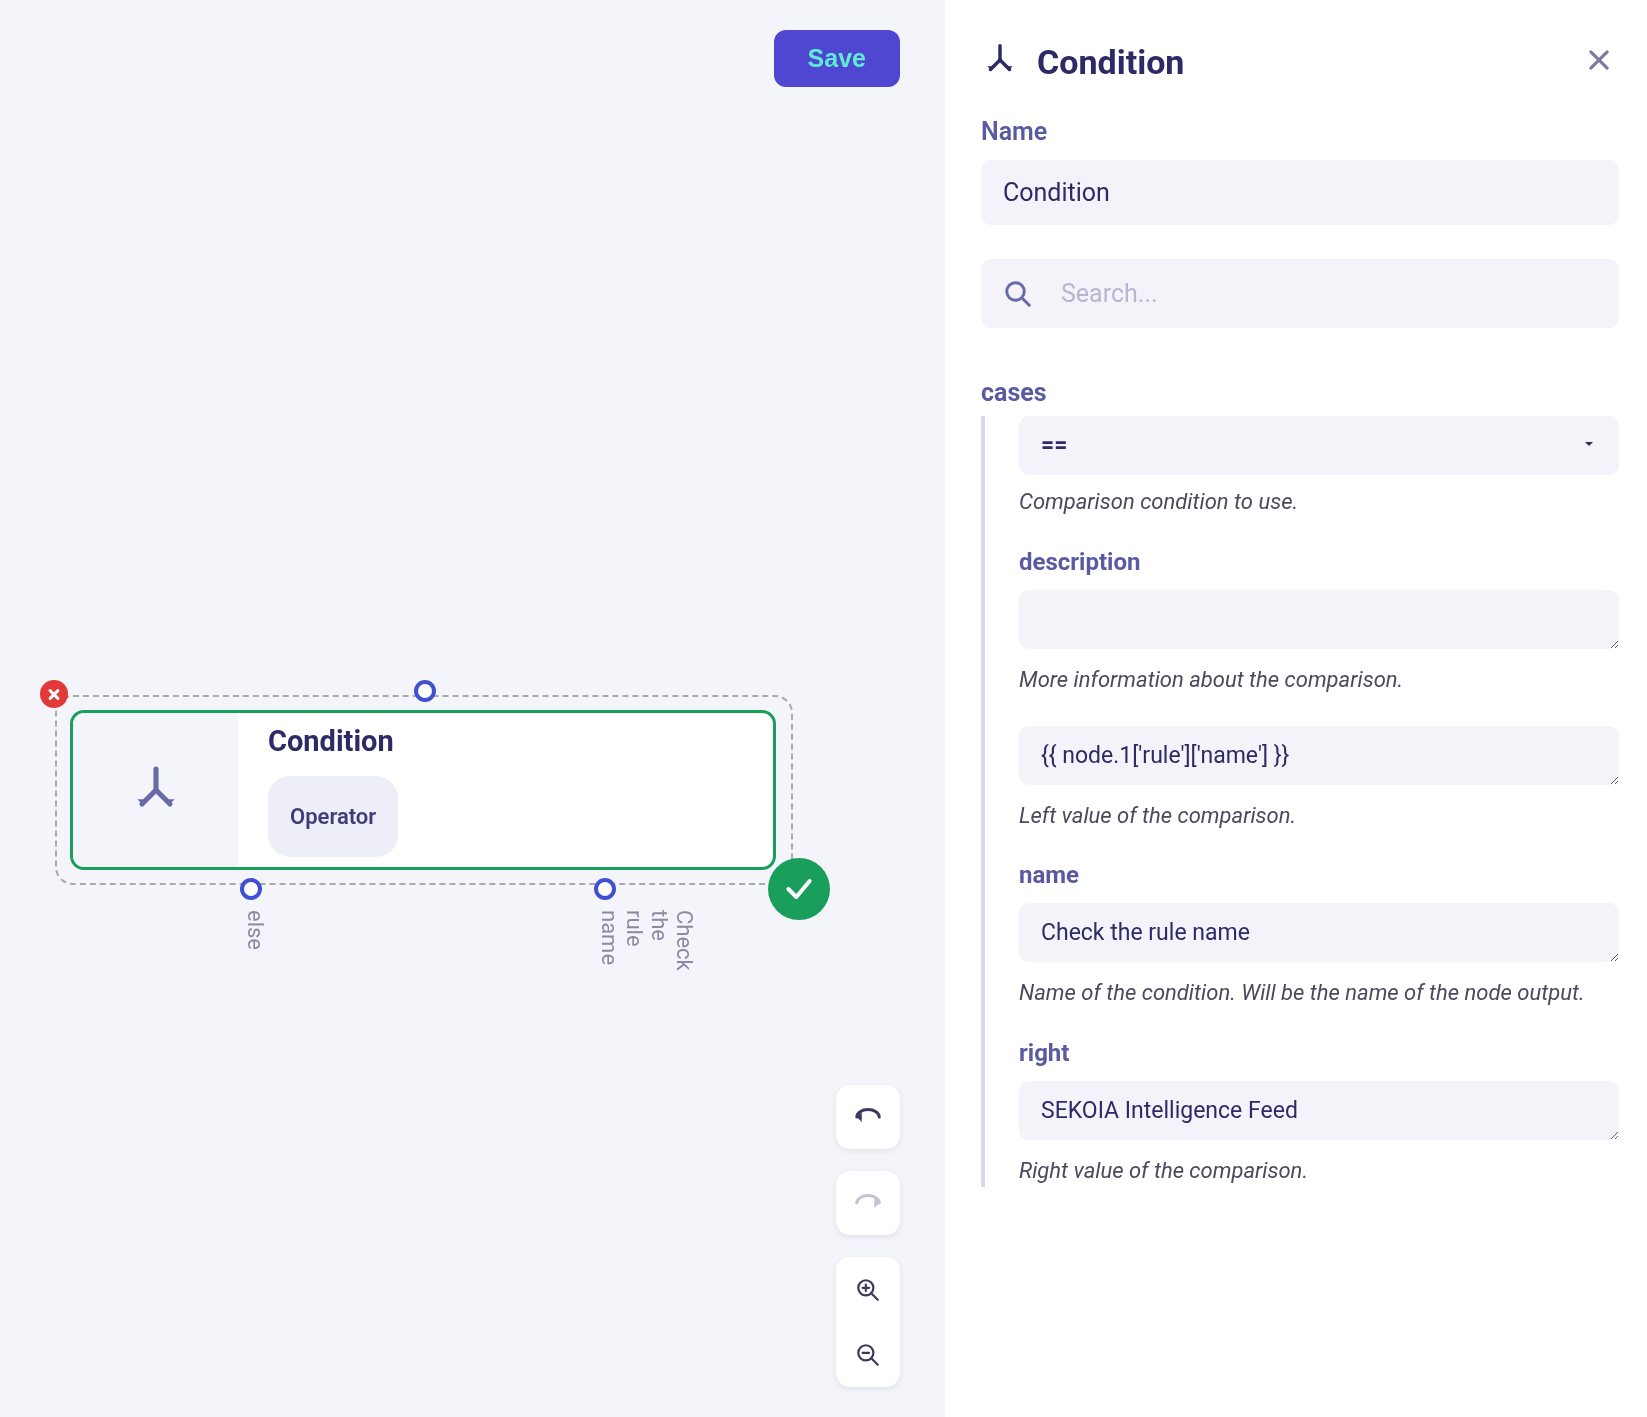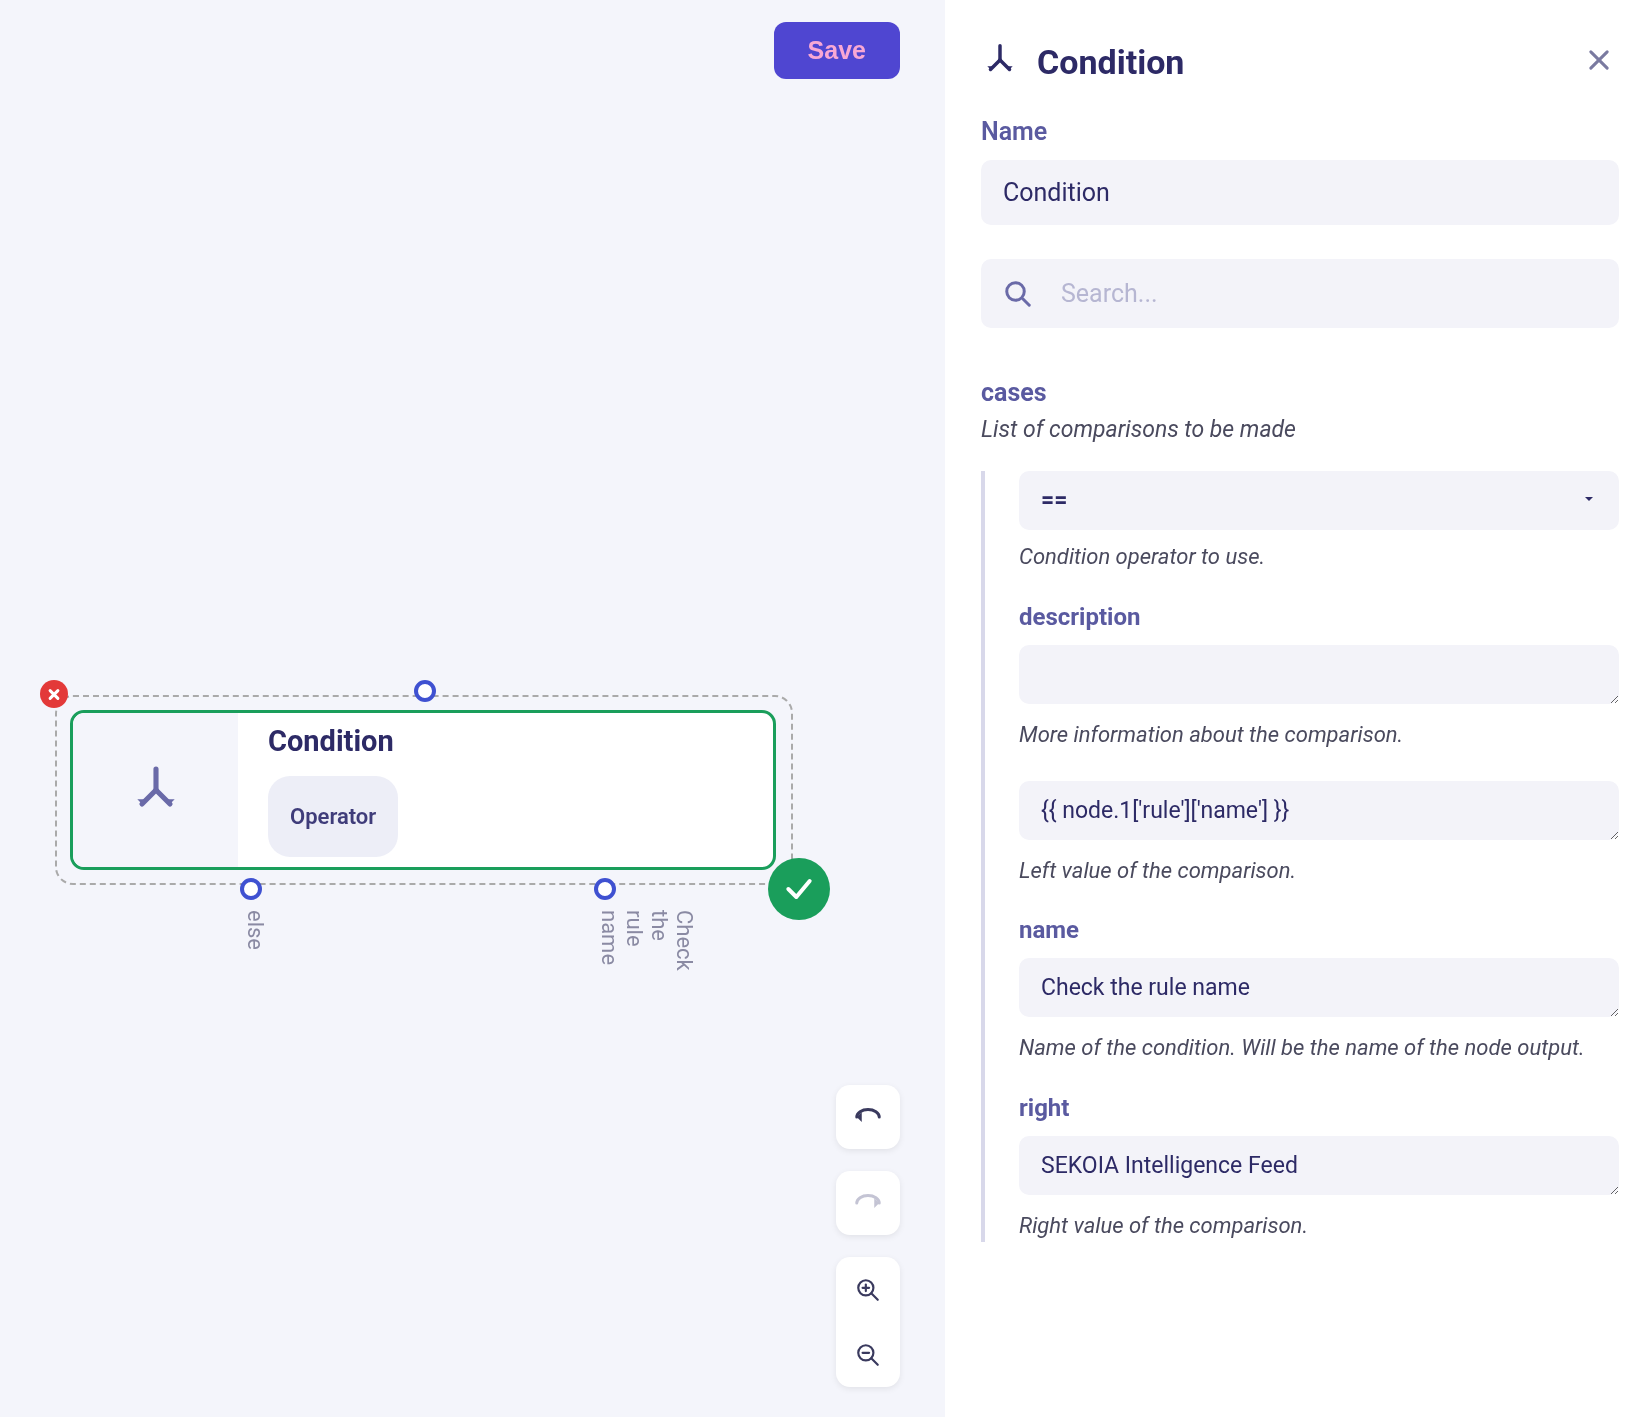--- a/index.html
+++ b/index.html
@@ -14,24 +14,24 @@
   .canvas {
     position: absolute;
     left: 0;
     top: 0;
     width: 945px;
     height: 1417px;
     background: #f4f5fb;
   }
   .save-btn {
     position: absolute;
-    top: 22px;
+    top: 30px;
     right: 45px;
     background: #4f46d1;
-    color: #f9a8d4;
+    color: #5eead4;
     border: none;
     border-radius: 12px;
     padding: 14px 34px;
     font-size: 25px;
     font-weight: 600;
     cursor: pointer;
   }
   .node-wrapper {
     position: absolute;
     left: 55px;
@@ -416,35 +416,34 @@
 
   <div class="search-wrap">
     <svg width="30" height="30" viewBox="0 0 24 24" fill="none" stroke="#6a6aa8" stroke-width="2.4" stroke-linecap="round">
       <circle cx="10" cy="10" r="7"></circle>
       <line x1="16" y1="16" x2="21" y2="21"></line>
     </svg>
     <input class="search-input" type="text" placeholder="Search..." style="">
   </div>
 
   <div class="section-title">cases</div>
-  <div class="section-desc">List of comparisons to be made</div>
 
   <div class="case-block">
 
     <div class="select-wrap">
       <select class="select-field">
         <option>==</option>
       </select>
       <span class="select-caret">
         <svg width="16" height="16" viewBox="0 0 24 24" fill="#2d2a66">
             <path d="M6 9 L12 15 L18 9 Z"></path>
           </svg>
       </span>
     </div>
-    <div class="help-text">Condition operator to use.</div>
+    <div class="help-text">Comparison condition to use.</div>
 
     <div class="sub-label">description</div>
     <textarea class="textarea-field" rows="1" style=""></textarea>
     <div class="help-text">More information about the comparison.</div>
 
     <textarea class="textarea-field" rows="1" style="">{{ node.1['rule']['name'] }}</textarea>
     <div class="help-text">Left value of the comparison.</div>
 
     <div class="sub-label">name</div>
     <textarea class="textarea-field" rows="1" style="">Check the rule name</textarea>

